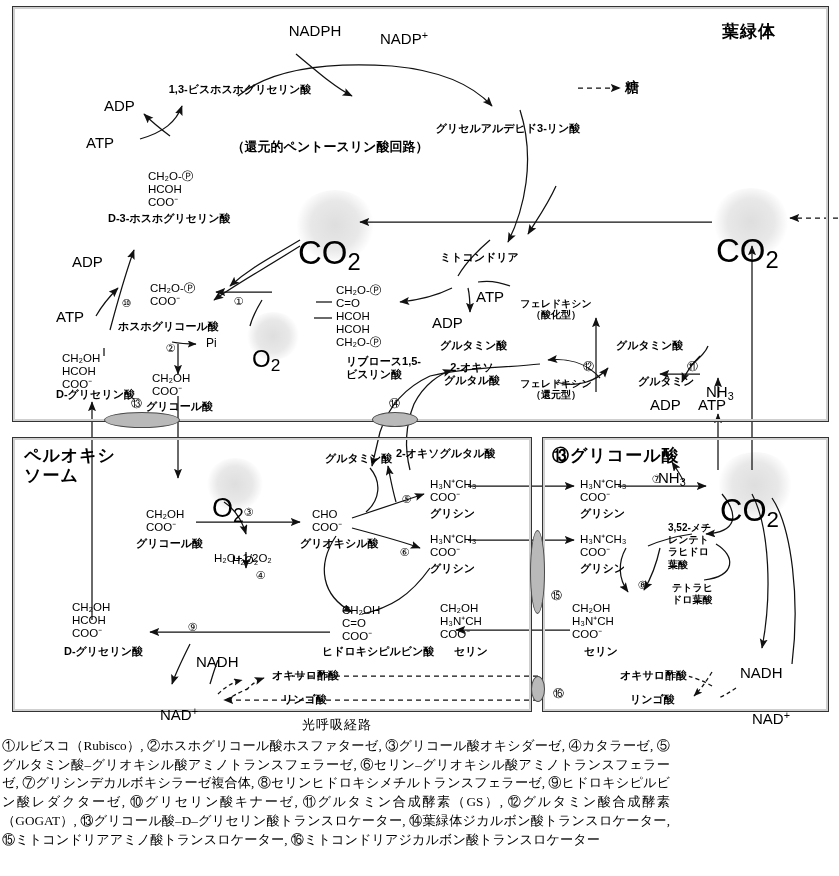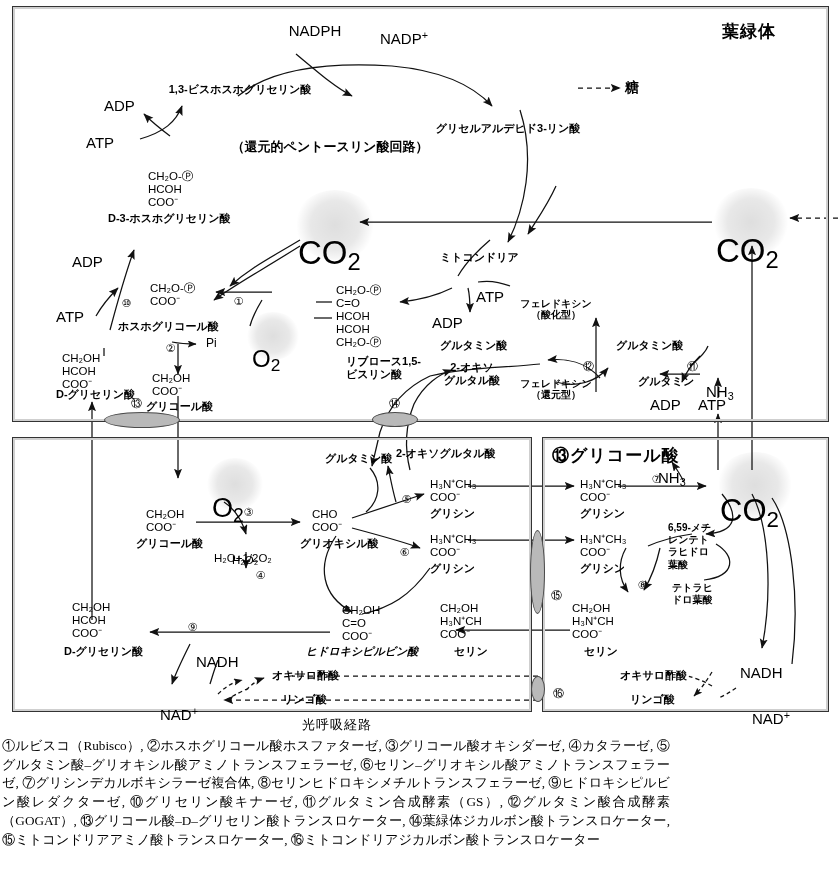--- a/index.html
+++ b/index.html
@@ -196,20 +196,22 @@
 
       <path d="M718,470 L718,414" marker-end="url(#ah)"></path>
     </g>
   </svg>
 
   <div class="organelle" style="left:12px;top:6px;width:815px;height:414px;"></div>
   <div class="organelle" style="left:12px;top:437px;width:518px;height:273px;"></div>
   <div class="organelle" style="left:542px;top:437px;width:285px;height:273px;"></div>
 
   <div class="org-label" style="left:722px;top:22px;">葉緑体</div>
+  <div class="org-label" style="left:24px;top:446px;">ペルオキシ
+ソーム</div>
   <div class="org-label" style="left:552px;top:446px;">⑬グリコール酸</div>
 
   <div class="blob" style="left:294px;top:190px;width:82px;height:70px;"></div>
   <div class="blob" style="left:712px;top:188px;width:78px;height:68px;"></div>
   <div class="blob" style="left:246px;top:312px;width:54px;height:48px;"></div>
   <div class="blob" style="left:206px;top:458px;width:58px;height:52px;"></div>
   <div class="blob" style="left:716px;top:452px;width:78px;height:66px;"></div>
 
   <div class="t mid ctr" style="left:315px;top:22px;text-align:right;">NADPH</div>
   <div class="t mid" style="left:380px;top:12px;">
@@ -315,21 +317,21 @@
   <div class="t jp" style="left:430px;top:562px;">グリシン</div>
 
   <div class="t chem" style="left:440px;top:602px;">CH₂OH
 H₃N⁺CH
 COO⁻</div>
   <div class="t jp" style="left:454px;top:645px;">セリン</div>
 
   <div class="t chem" style="left:342px;top:604px;">CH₂OH
 C=O
 COO⁻</div>
-  <div class="t jp" style="left:306px;top:645px;font-style:italic;">ヒドロキシピルビン酸</div>
+  <div class="t jp" style="left:322px;top:645px;">ヒドロキシピルビン酸</div>
 
   <div class="t chem" style="left:72px;top:601px;">CH₂OH
 HCOH
 COO⁻</div>
   <div class="t jp" style="left:64px;top:645px;">D-グリセリン酸</div>
 
   <div class="t mid" style="left:196px;top:653px;">NADH</div>
   <div class="t mid" style="left:160px;top:688px;">
     <span>NAD</span><sup>+</sup>
   </div>
@@ -346,21 +348,21 @@
   <div class="t jp" style="left:580px;top:562px;">グリシン</div>
 
   <div class="t mid" style="left:658px;top:452px;">
     <span>NH</span><sub>3</sub>
   </div>
 
   <div class="t" style="left:720px;top:458px;font-size:31px;">
     <span>CO</span><sub>2</sub>
   </div>
 
-  <div class="t jp10" style="left:668px;top:522px;line-height:1.22;">6,59-メチ
+  <div class="t jp10" style="left:668px;top:522px;line-height:1.22;">3,52-メチ
 レンテト
 ラヒドロ
 葉酸</div>
   <div class="t jp10" style="left:672px;top:582px;line-height:1.22;">テトラヒ
 ドロ葉酸</div>
 
   <div class="t chem" style="left:572px;top:602px;">CH₂OH
 H₃N⁺CH
 COO⁻</div>
   <div class="t jp" style="left:584px;top:645px;">セリン</div>

